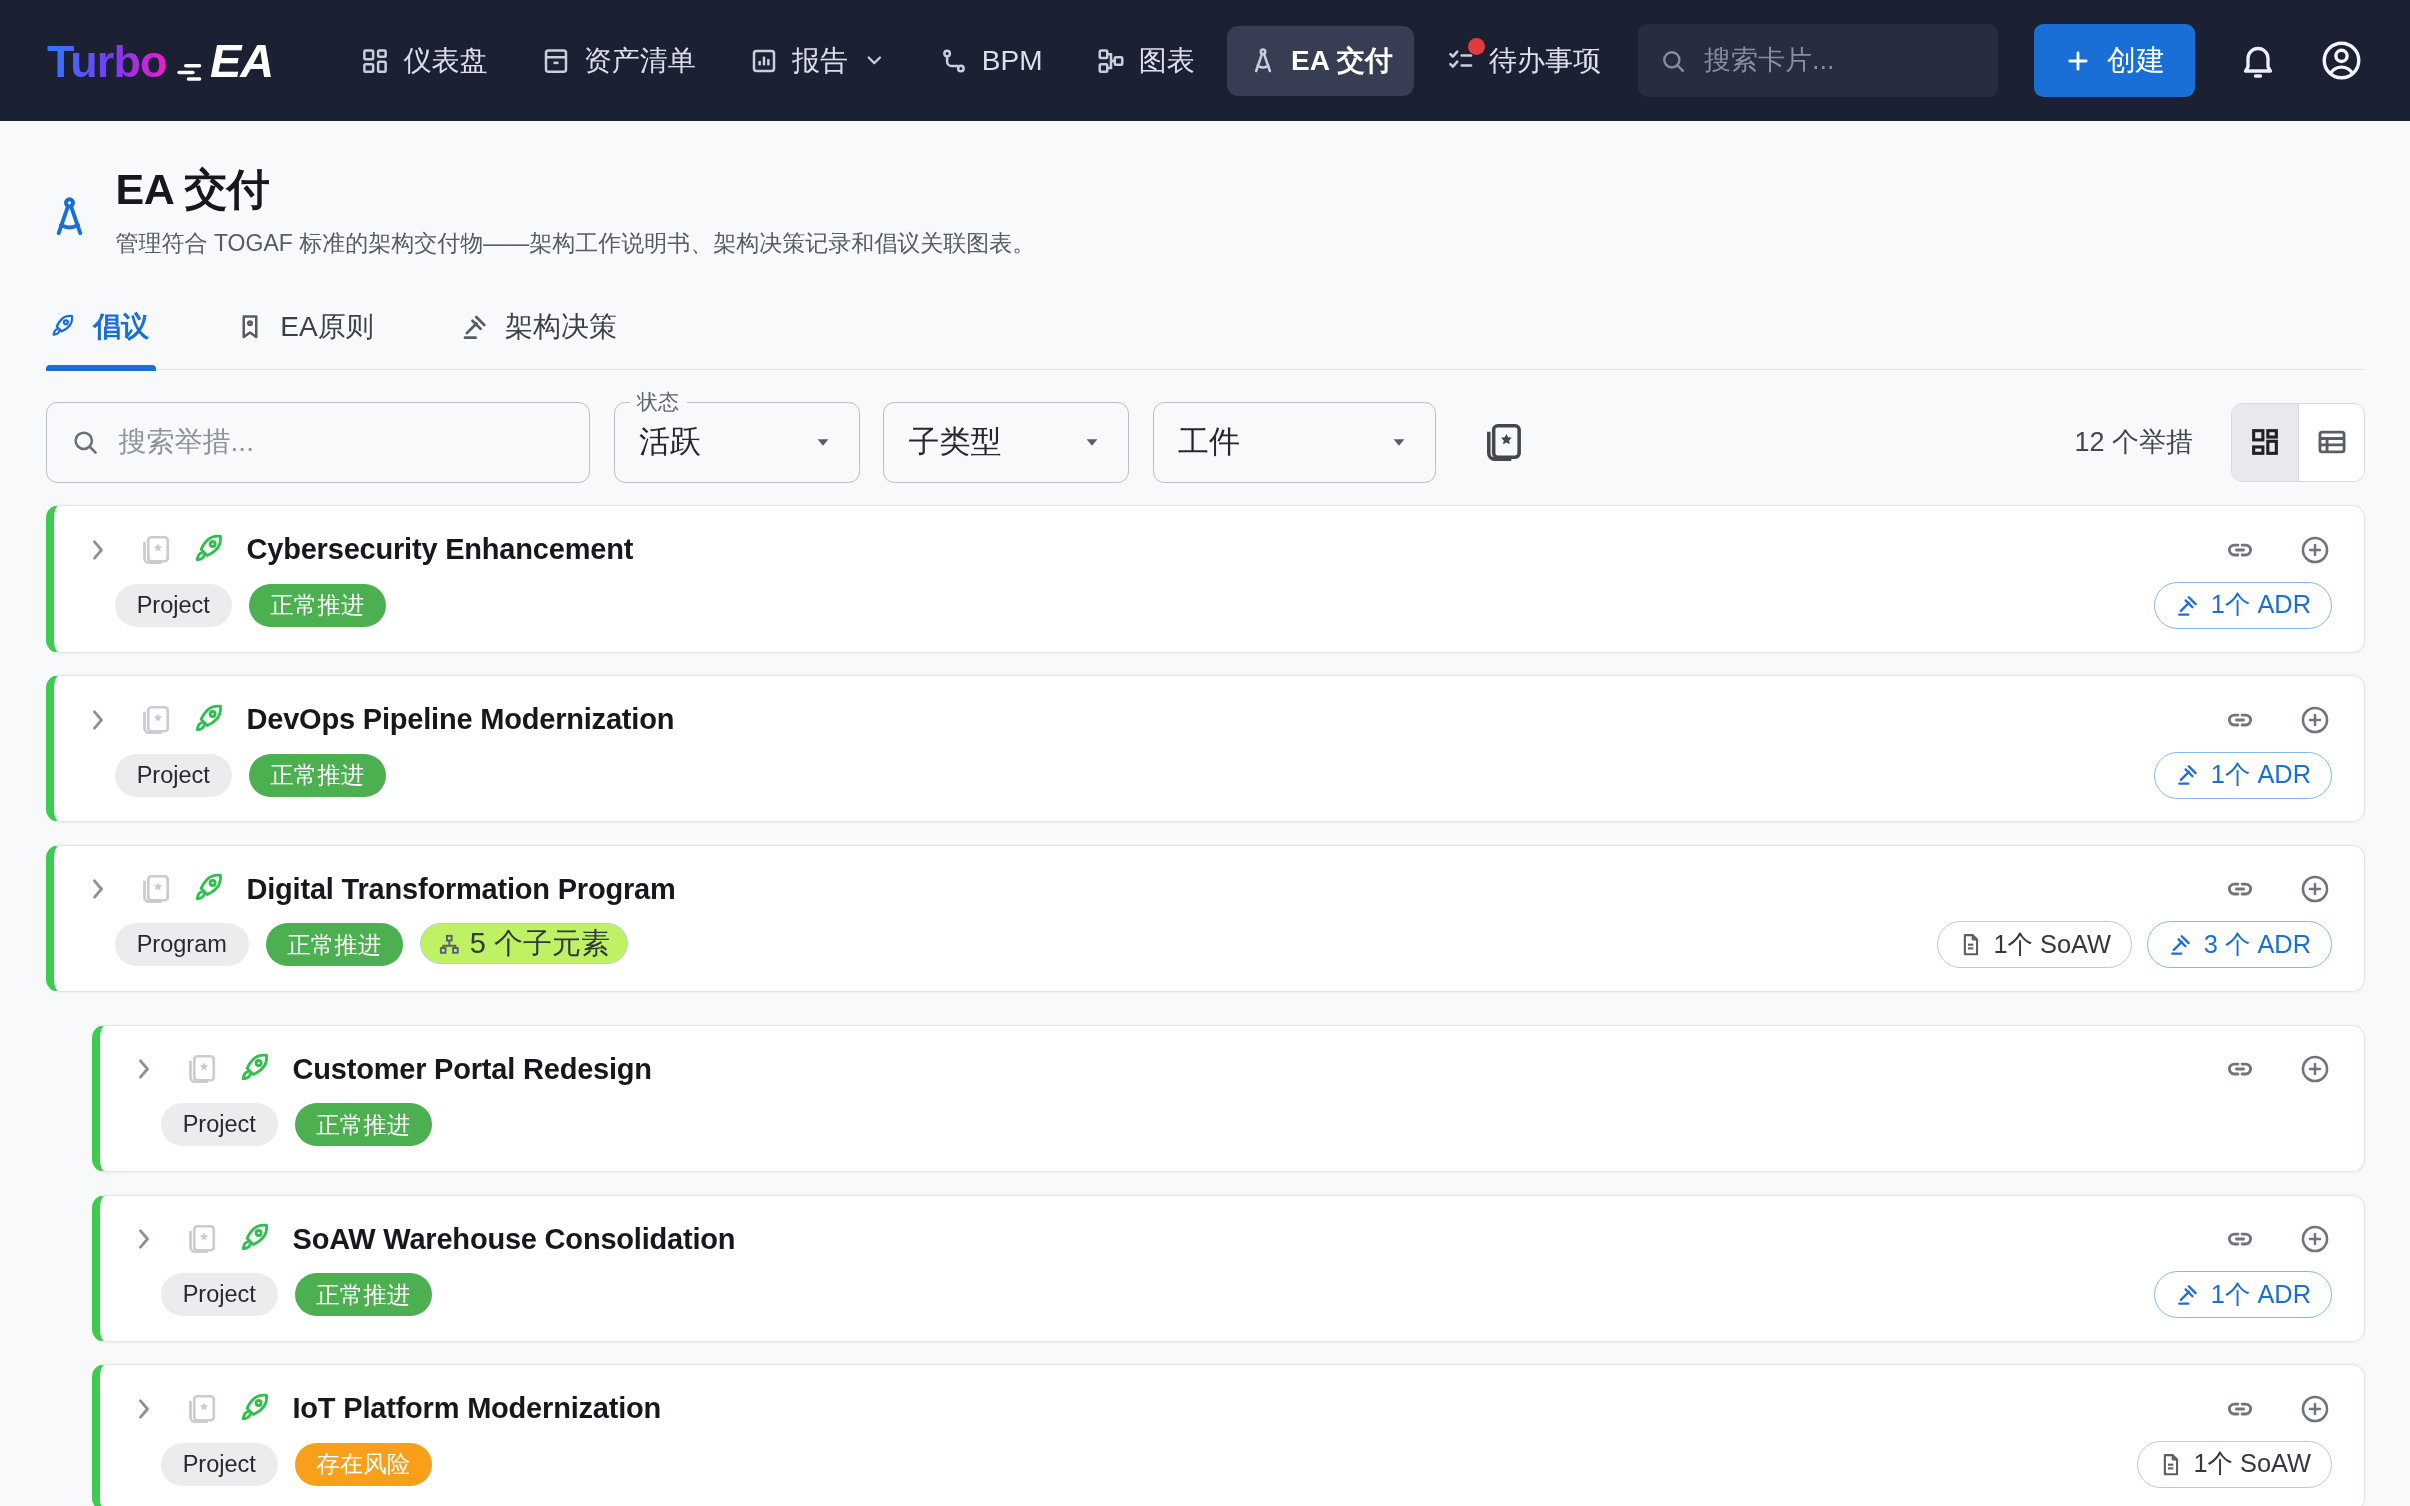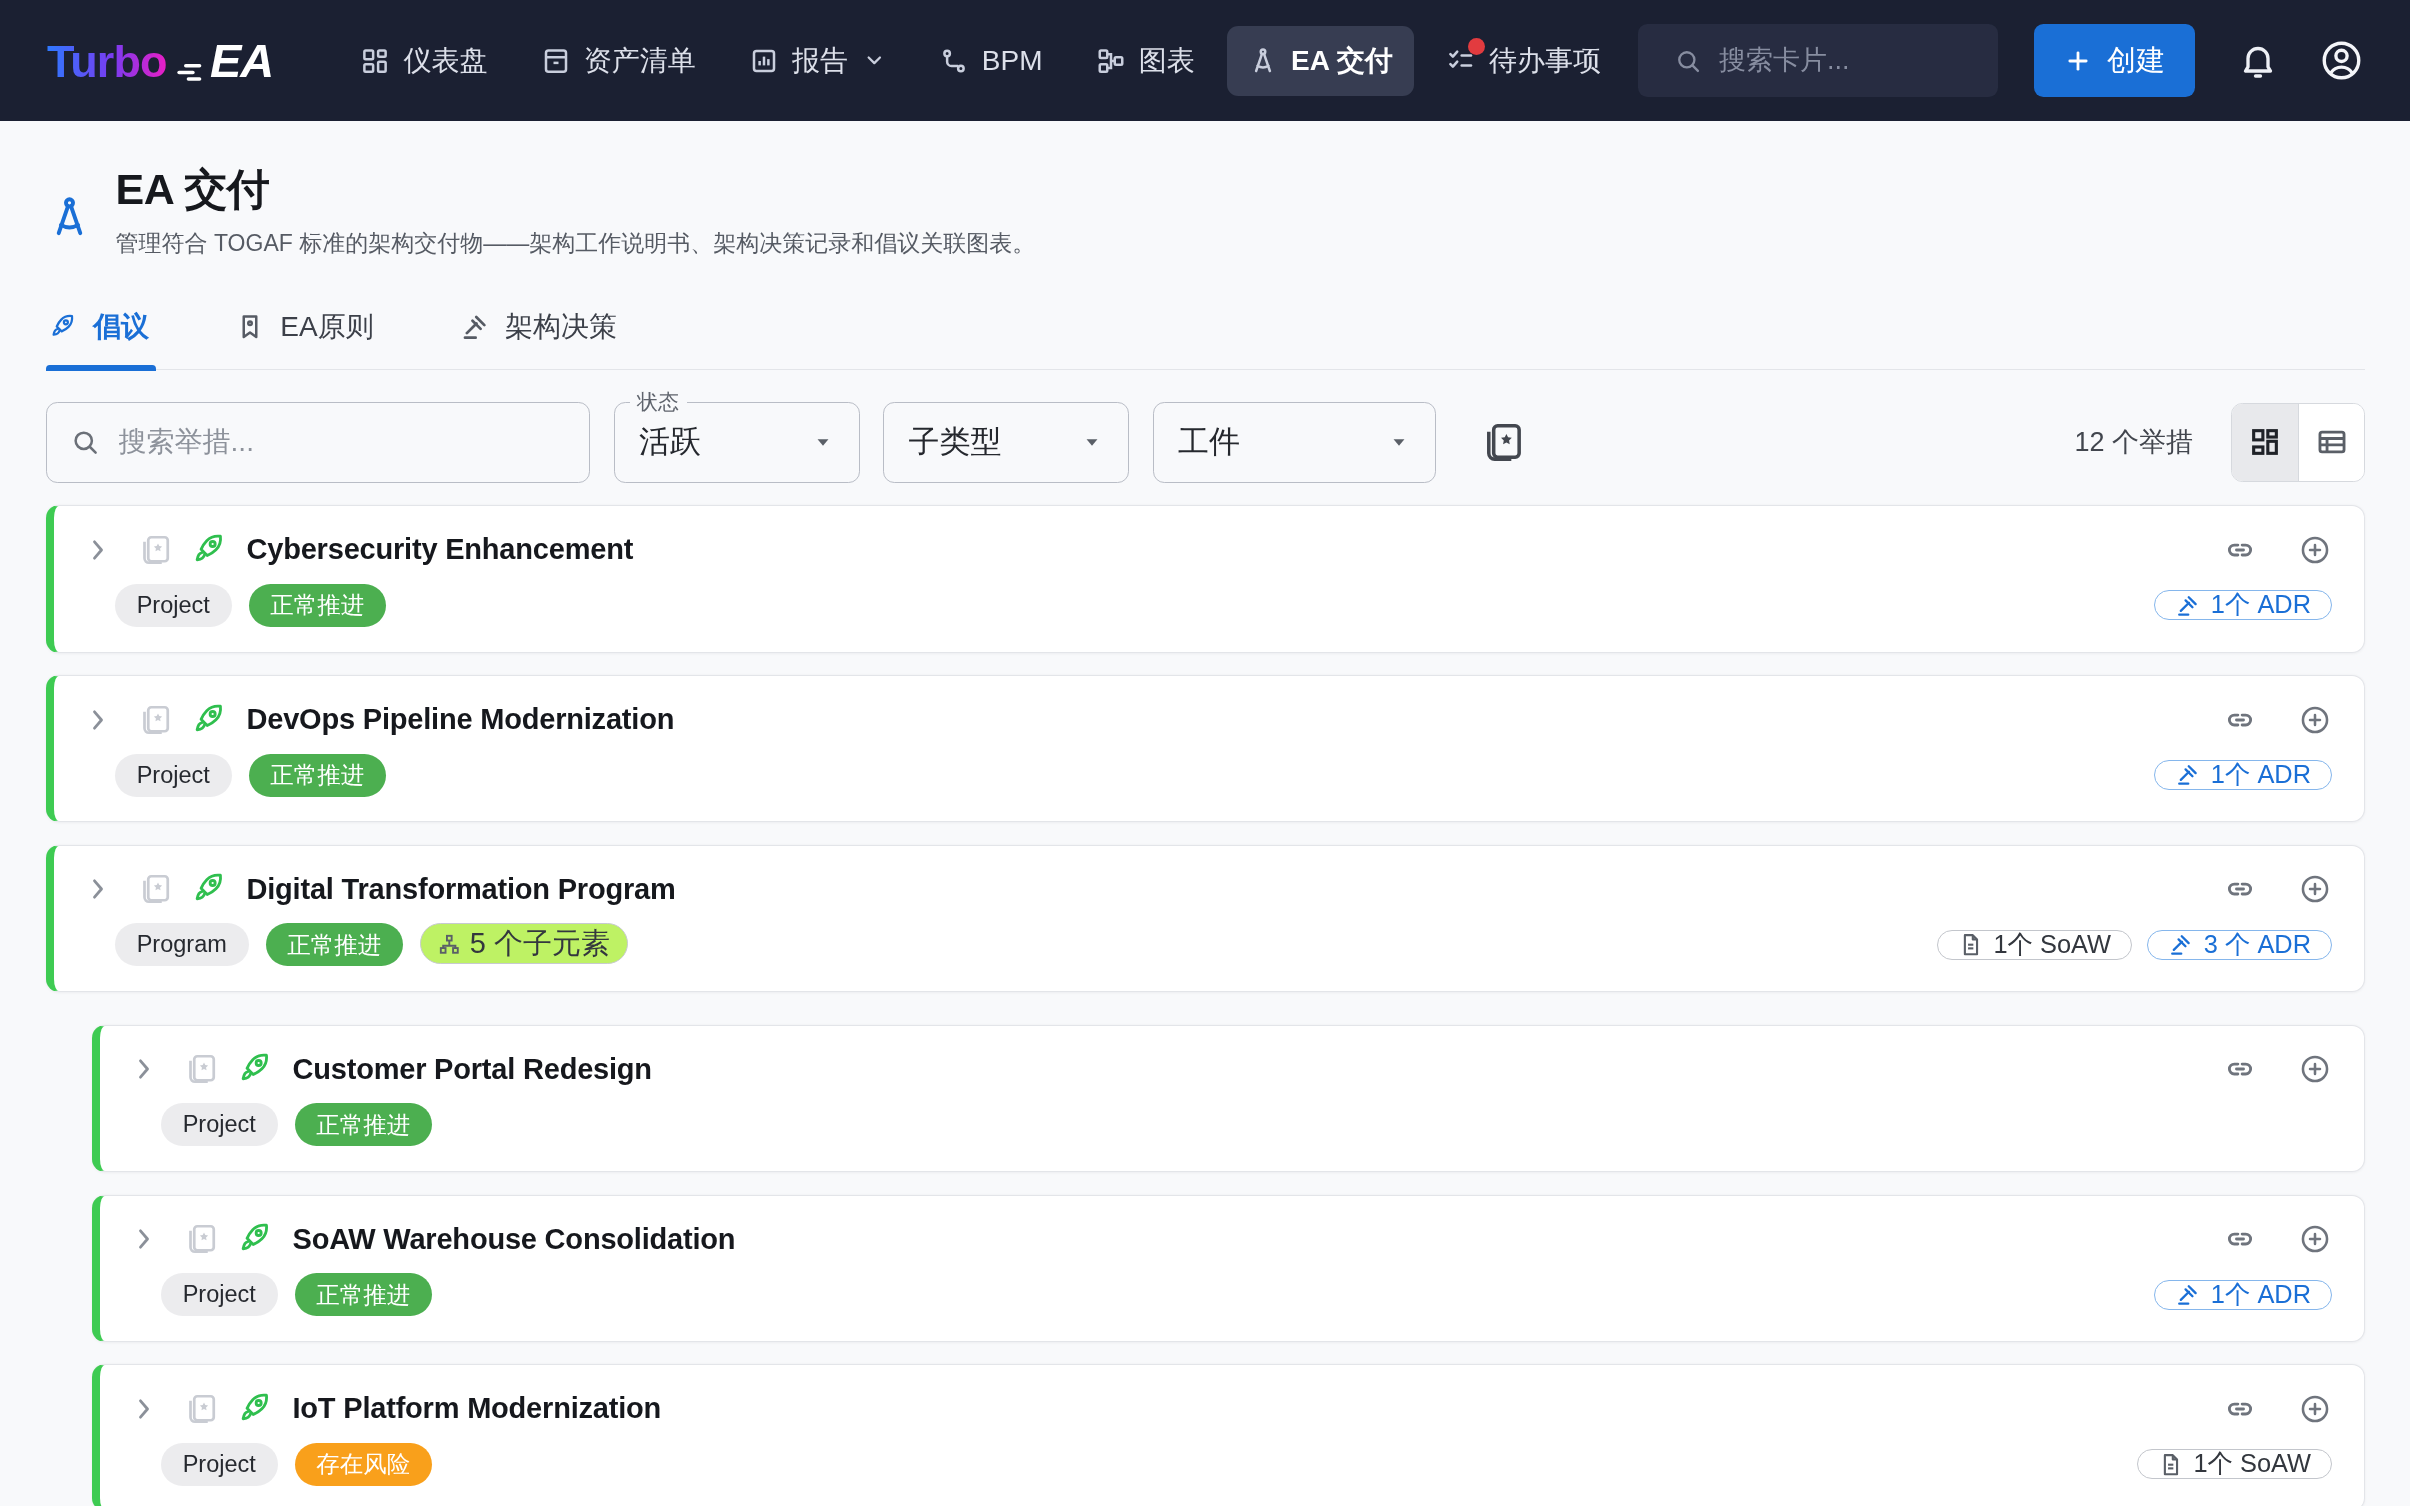--- a/index.html
+++ b/index.html
@@ -26,21 +26,21 @@
   .logo-ea{font-size:47px;font-weight:800;font-style:italic;color:#ffffff;letter-spacing:-0.9px;}
   .nav-items{display:flex;align-items:center;gap:11.3px;}
   .nav-item{display:flex;align-items:center;gap:13px;color:var(--nav-item);font-size:28px;
     padding:16px 21px;border-radius:11.3px;white-space:nowrap;cursor:pointer;}
   .nav-item svg{width:30px;height:30px;color:#c9cedd;}
   .nav-item.active{background:var(--nav-active-bg);font-weight:700;color:#ffffff;}
   .icon-wrap{position:relative;display:flex;}
   .nav-dot{position:absolute;top:-7.5px;right:-9.4px;width:17px;height:17px;border-radius:50%;background:#e23b3f;}
   .nav-chevron{width:22.6px !important;height:22.6px !important;margin-left:1.9px;}
   .nav-search{margin-left:auto;width:360px;height:73px;background:#272c41;border-radius:9.4px;
-    display:flex;align-items:center;padding:0 36px;gap:15px;}
+    display:flex;align-items:center;padding:0 21px;gap:15px;}
   .nav-search svg{width:28px;height:28px;color:#878da0;}
   .nav-search input{background:transparent;border:none;outline:none;color:#e6e8f0;font-size:27px;width:100%;}
   .nav-search input::placeholder{color:#878da0;}
   .create-btn{margin-left:36px;height:73px;padding:0 30px;background:var(--primary);color:#fff;border:none;
     border-radius:9.4px;font-size:29px;display:flex;align-items:center;gap:15px;cursor:pointer;
     font-family:inherit;}
   .create-btn svg{width:28px;height:28px;}
   .nav-bell{margin-left:43px;color:#eef0f6;cursor:pointer;}
   .nav-bell svg{width:40px;height:40px;}
   .nav-avatar{margin-left:41px;color:#f4f5f9;cursor:pointer;}
@@ -110,21 +110,21 @@
   .ico-btn{cursor:pointer;}
   .card-bottom{display:flex;align-items:center;margin-top:13px;min-height:47px;}
   .badges-left{display:flex;gap:17px;margin-left:31px;}
   .pill{height:43px;display:flex;align-items:center;padding:0 21.7px;border-radius:941px;font-size:23.5px;}
   .pill.type{background:#ececee;color:#26292f;}
   .pill.green{background:var(--pill-green);color:#fff;}
   .pill.orange{background:var(--pill-orange);color:#fff;}
   .pill.outline{background:#bef264;border:1.9px solid #c7cad0;color:#33373e;gap:9.4px;font-size:29px;height:41px;padding:0 17px;}
   .pill.outline svg{width:22.6px;height:22.6px;color:#5a5f67;}
   .badges-right{margin-left:auto;display:flex;align-items:center;gap:15px;}
-  .rbadge{height:30px;border-radius:941px;display:flex;align-items:center;gap:10.4px;padding:0 20px;
+  .rbadge{height:47px;border-radius:941px;display:flex;align-items:center;gap:10.4px;padding:0 20px;
     font-size:25.4px;background:#fff;cursor:pointer;}
   .rbadge svg{width:25.4px;height:25.4px;}
   .rbadge.blue{border:1.9px solid #85b6ec;color:var(--primary);}
   .rbadge.gray{border:1.9px solid #c3c6cc;color:#33373e;}
   .rbadge.gray svg{color:#5a5f67;}
 </style>
 </head>
 <body>
 
 <nav class="navbar">

